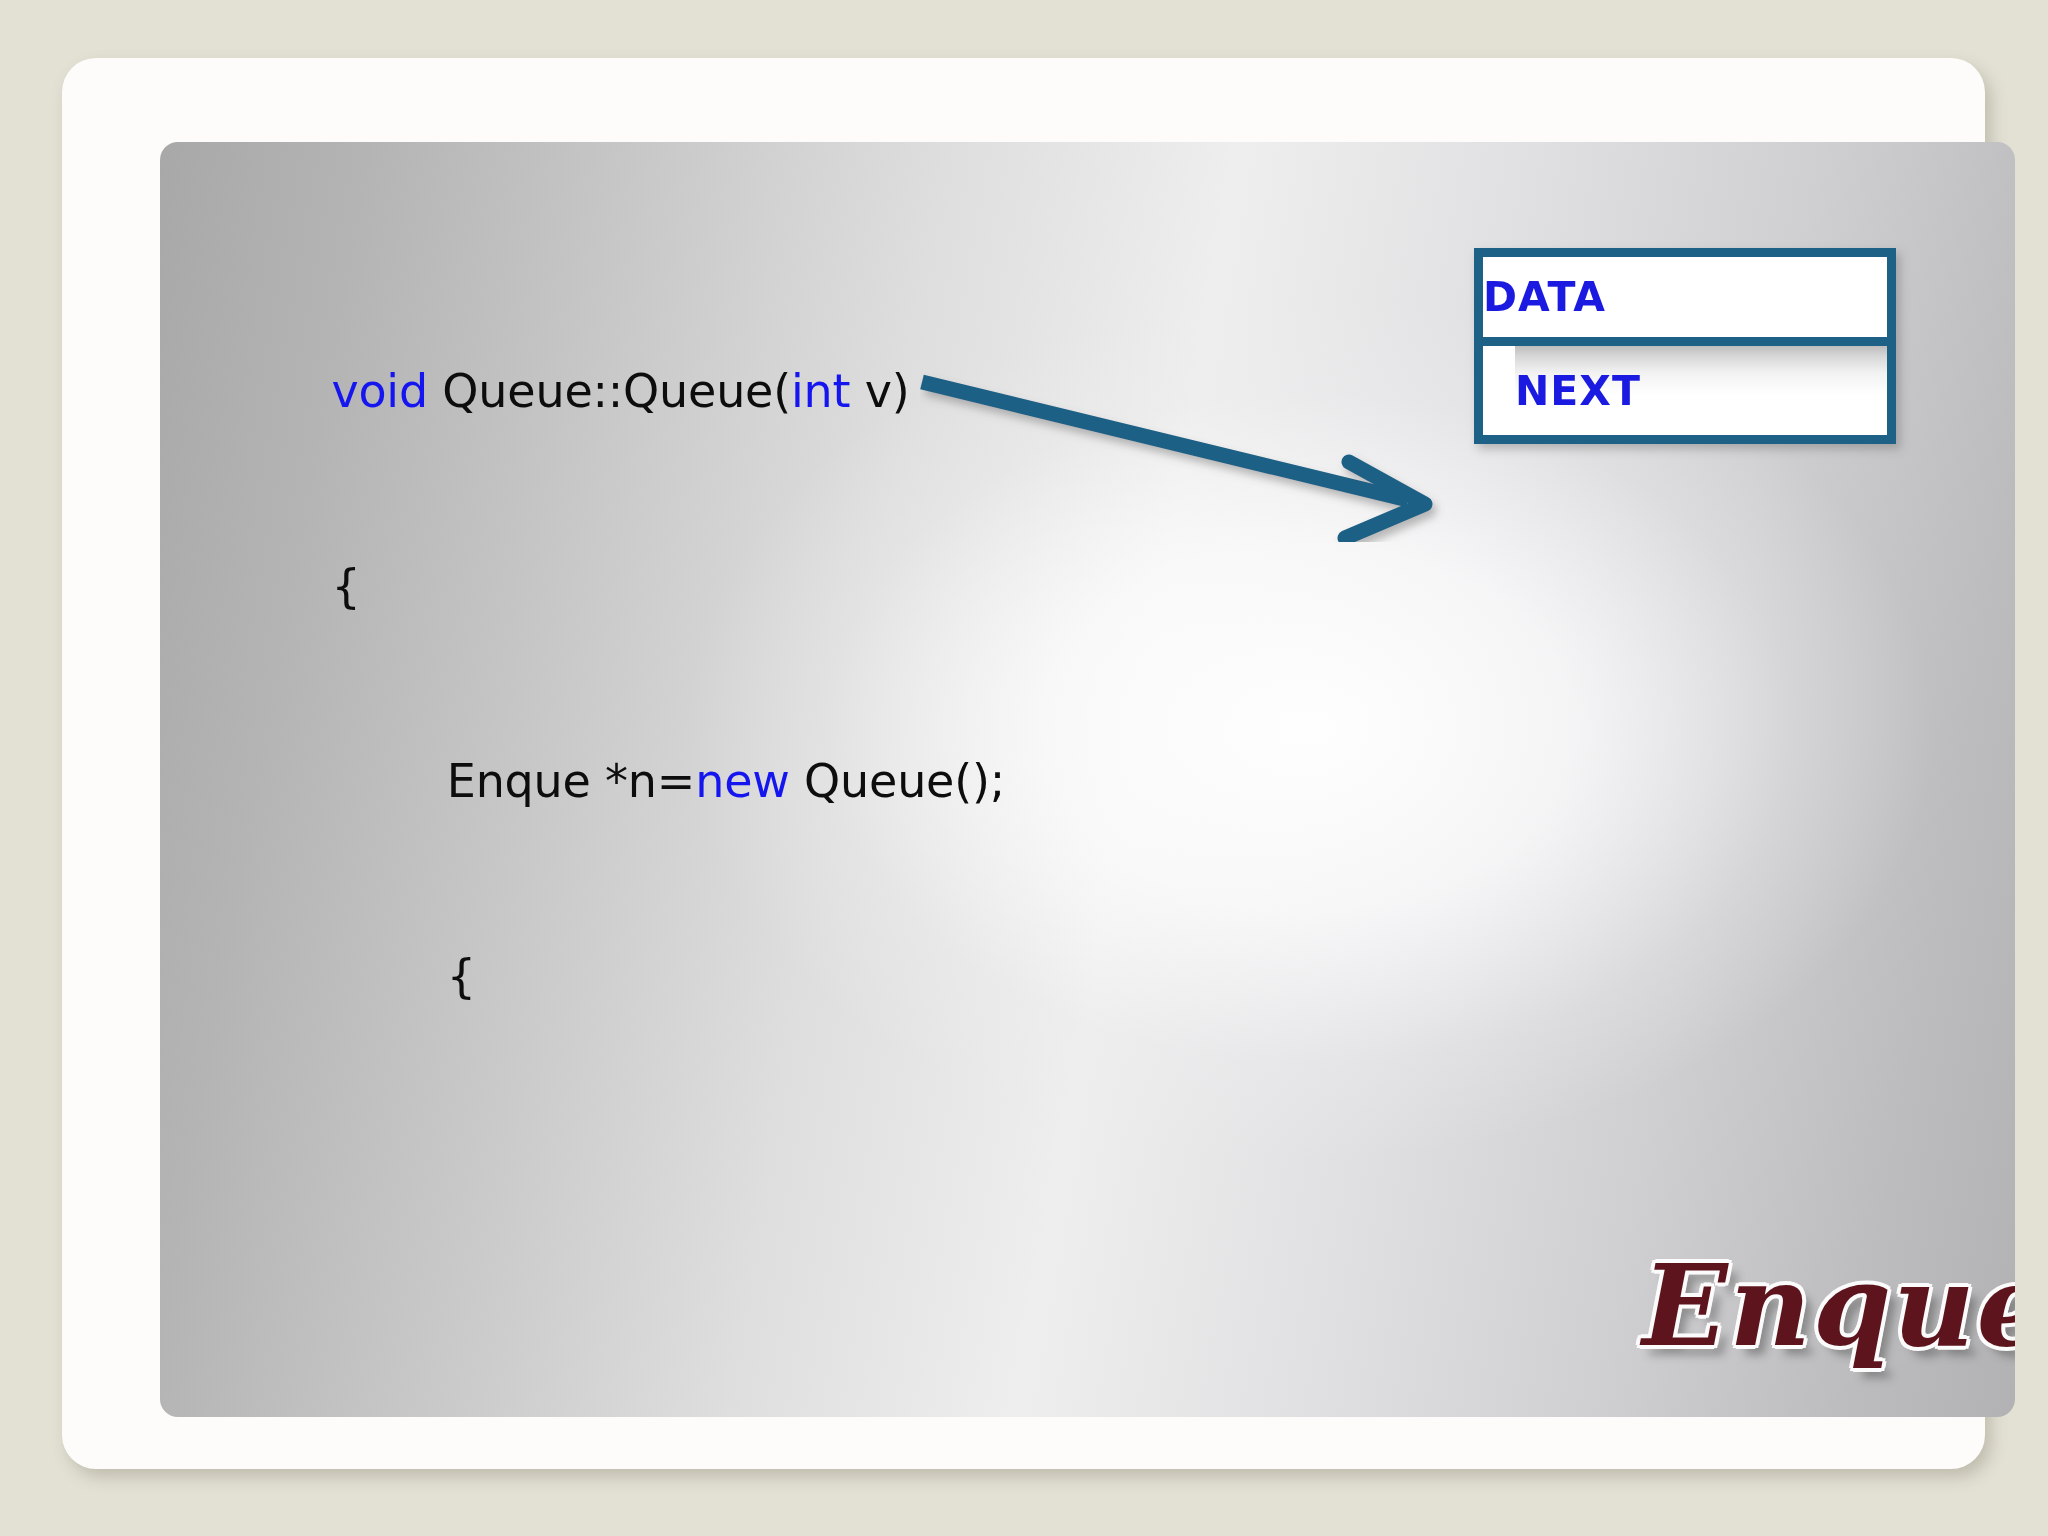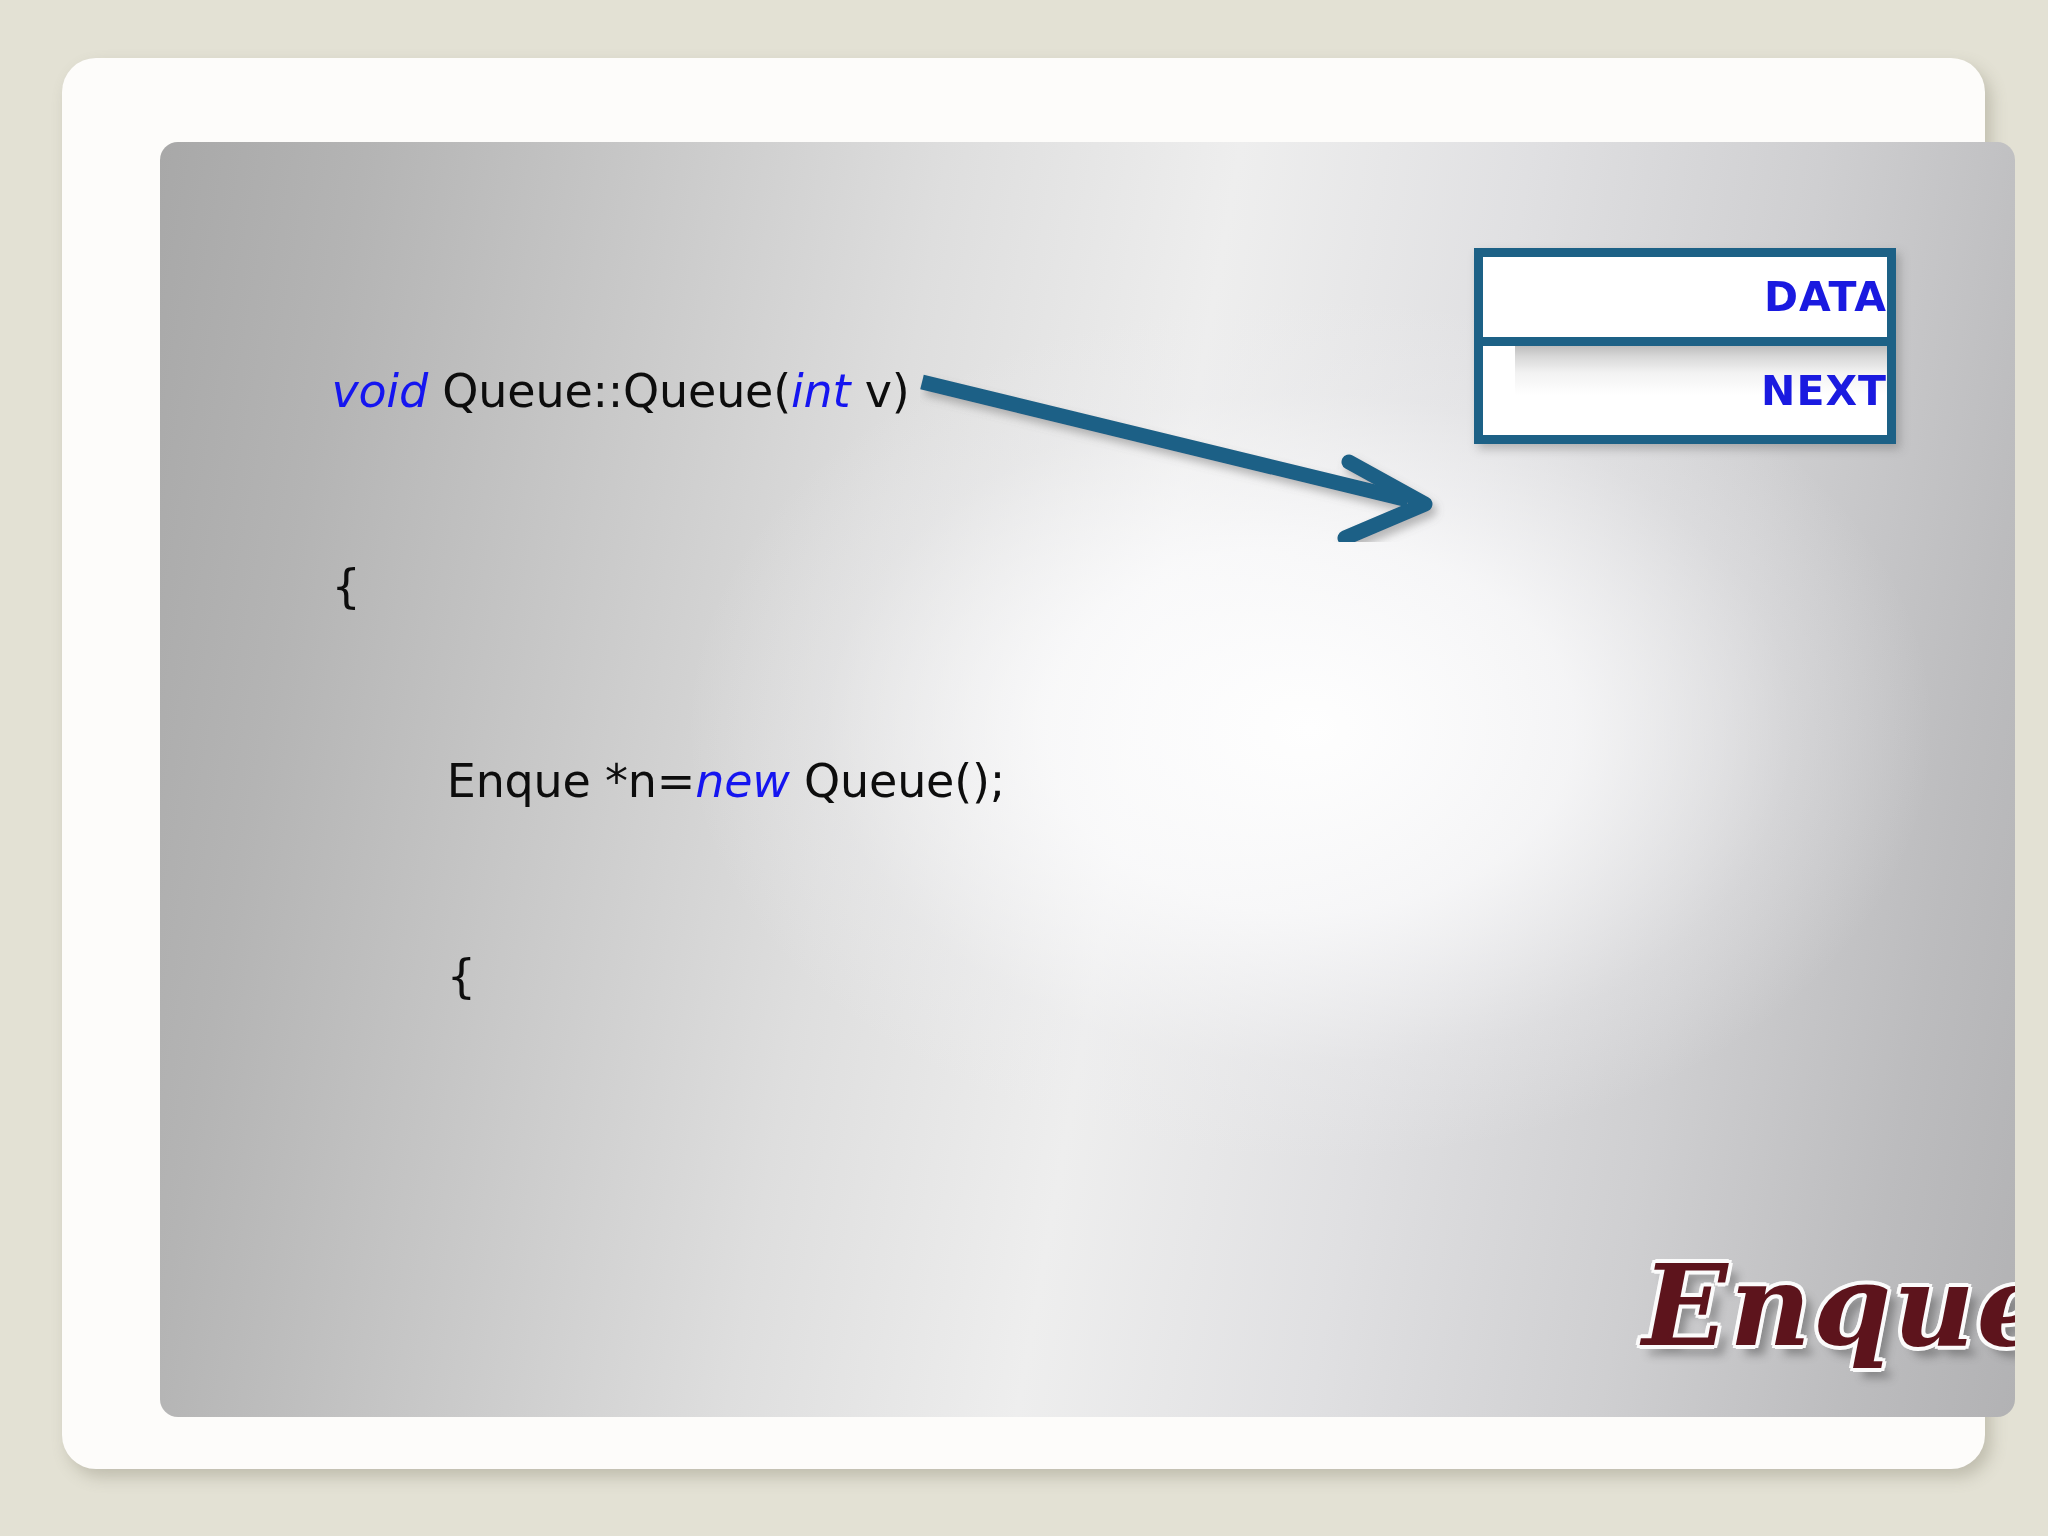--- a/index.html
+++ b/index.html
@@ -59,21 +59,21 @@
     left: 56px;
     top: 22px;
     font-family: "DejaVu Sans", sans-serif;
     font-size: 46px;
     line-height: 65px;
     color: #0d0d0d;
     white-space: pre;
     letter-spacing: -0.2px;
   }
   .code-line { height: 65px; }
-  .kw { color: #1515f0; font-style: italic; }
+  .kw { color: #1515f0; }
 
   
   #node-arrow {
     position: absolute;
     left: 760px;
     top: 210px;
     width: 560px;
     height: 190px;
     pointer-events: none;
   }
@@ -89,21 +89,21 @@
     background: #ffffff;
     box-sizing: border-box;
     box-shadow: 4px 5px 9px rgba(90,90,90,0.35);
   }
   .node-cell {
     position: relative;
     height: 50%;
     box-sizing: border-box;
     display: flex;
     align-items: center;
-    justify-content: flex-end;
+    justify-content: flex-start;
     background: #ffffff;
   }
   #node-cell-data { border-bottom: 9px solid #1d6186; }
   #node-cell-next {
     background: linear-gradient(180deg,
         #bdbdbd 0%, #d8d8d8 12%, #f2f2f2 30%, #ffffff 55%, #ffffff 100%);
     margin-left: 32px;
   }
   .node-label {
     font-family: "DejaVu Sans", sans-serif;

